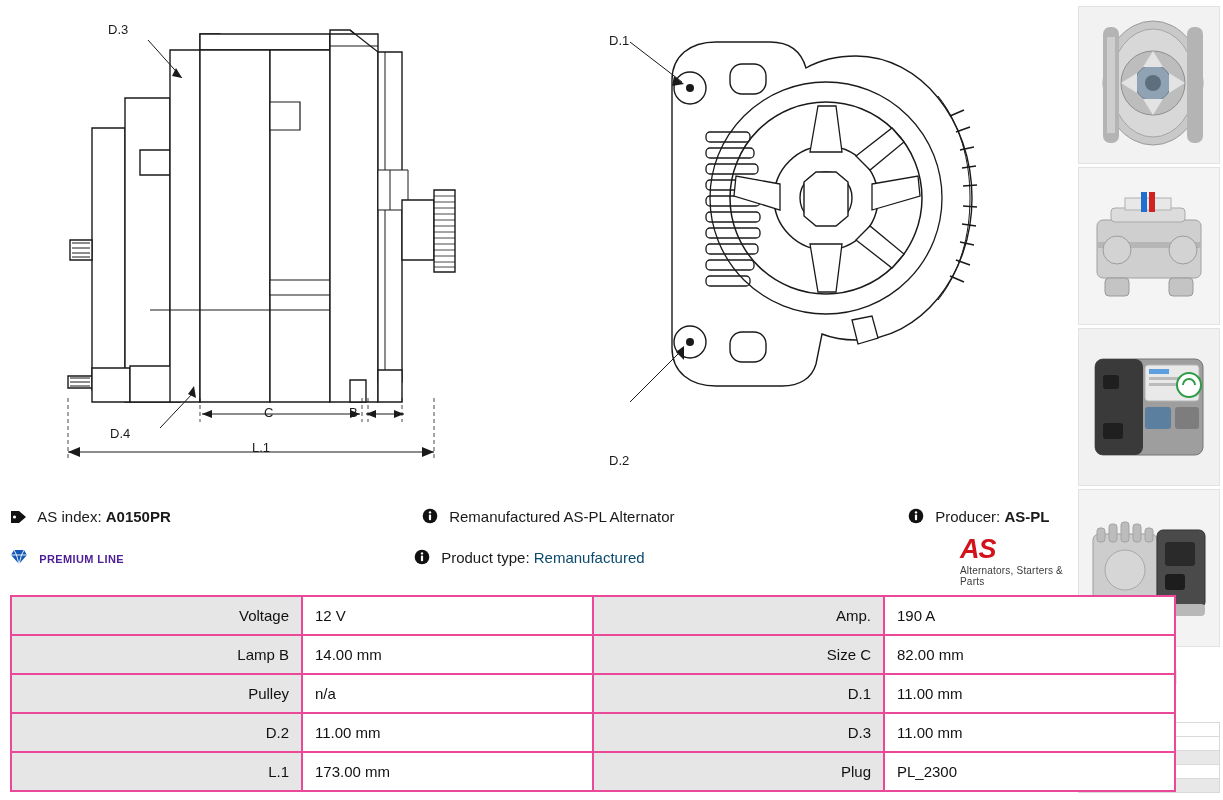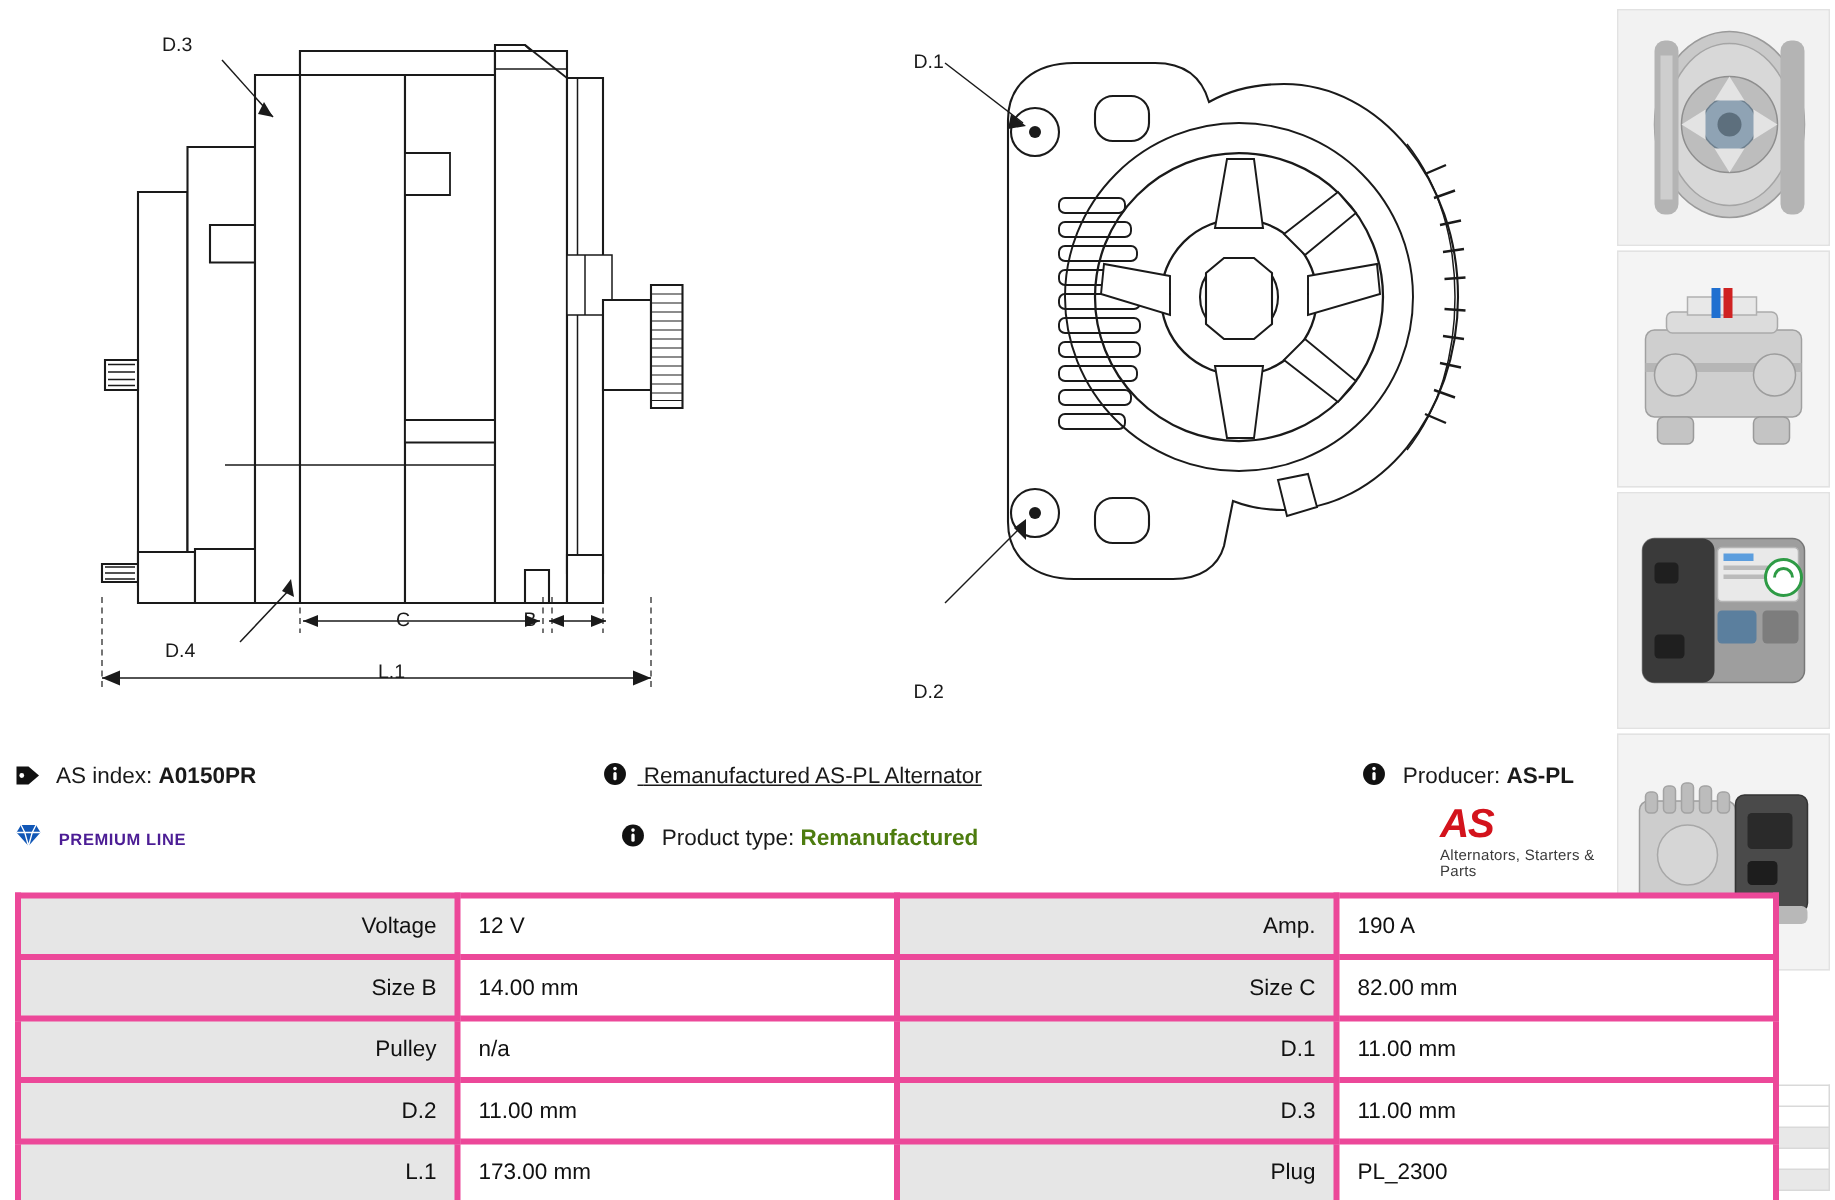--- a/index.html
+++ b/index.html
@@ -32,39 +32,39 @@
   .plug-table{width:142px;border-collapse:collapse;margin-top:7px;font-size:8px;}
   .plug-table td{border:1px solid #d9d9d9;padding:1px 3px;height:11px;line-height:11px;}
   .plug-table td.k{width:26px;font-weight:bold;text-align:center;background:#ffffff;}
   .plug-table td.v{text-align:left;background:#ffffff;}
   .plug-table tr.shade td{background:#e8e8e8;}
 
   
   .info{position:absolute;left:10px;top:503px;width:1060px;height:80px;}
   .info-col{position:absolute;font-size:15px;}
   .c1{left:0;top:5px;}
-  .c2{left:392px;top:5px;text-decoration:underline;}
+  .c2{left:412px;top:5px;}
   .c3{left:898px;top:5px;}
   .c1b{left:0;top:46px;}
   .c2b{left:404px;top:46px;}
   .lbl{color:#1a1a1a;}
   .val{font-weight:bold;}
   .premium{color:#4c1d95;font-weight:bold;font-size:11px;letter-spacing:.4px;}
-  .green{color:#4d7c0f;font-weight:bold;}
+  .green{color:#0c4a6e;font-weight:normal;}
   .ic{display:inline-block;vertical-align:-2px;margin-right:7px;}
 
   
   .as-logo{position:absolute;left:960px;top:536px;width:110px;}
   .as-logo .mark{font-size:27px;font-weight:bold;color:#d3131c;font-style:italic;letter-spacing:-1px;line-height:27px;}
   .as-logo .sub{font-size:10px;color:#3a3a3a;margin-top:2px;letter-spacing:.2px;}
 
   
   .specs{position:absolute;left:10px;top:595px;width:1060px;border-collapse:collapse;
          table-layout:fixed;font-size:15px;}
-  .specs td{border:4px solid #ec4899;height:37px;padding:0 12px;}
+  .specs td{border:2px solid #ec4899;height:37px;padding:0 12px;}
   .specs td.k{width:265px;text-align:right;background:#e6e6e6;color:#111;}
   .specs td.v{width:265px;text-align:left;background:#ffffff;color:#111;}
 </style>
 </head>
 <body>
 
 <div class="page">
 
   <div class="drawings">
 
@@ -380,21 +380,21 @@
 
   <table class="specs">
     <tbody>
       <tr>
         <td class="k">Voltage</td>
         <td class="v">12 V</td>
         <td class="k">Amp.</td>
         <td class="v">190 A</td>
       </tr>
       <tr>
-        <td class="k">Size B</td>
+        <td class="k">Lamp B</td>
         <td class="v">14.00 mm</td>
         <td class="k">Size C</td>
         <td class="v">82.00 mm</td>
       </tr>
       <tr>
         <td class="k">Pulley</td>
         <td class="v">n/a</td>
         <td class="k">D.1</td>
         <td class="v">11.00 mm</td>
       </tr>

